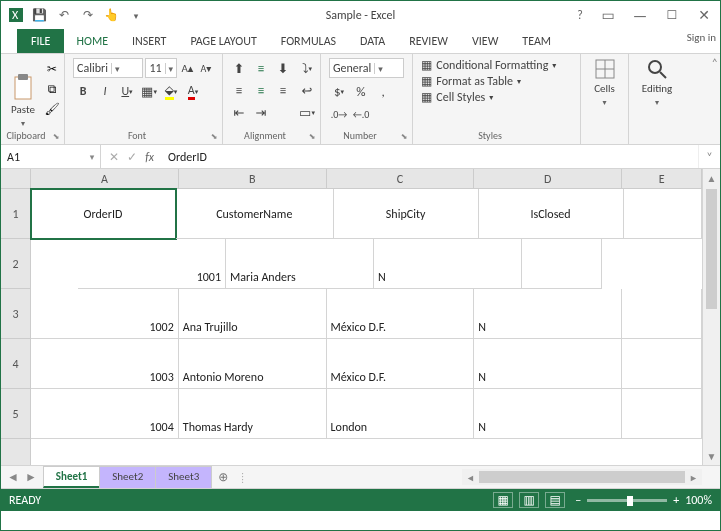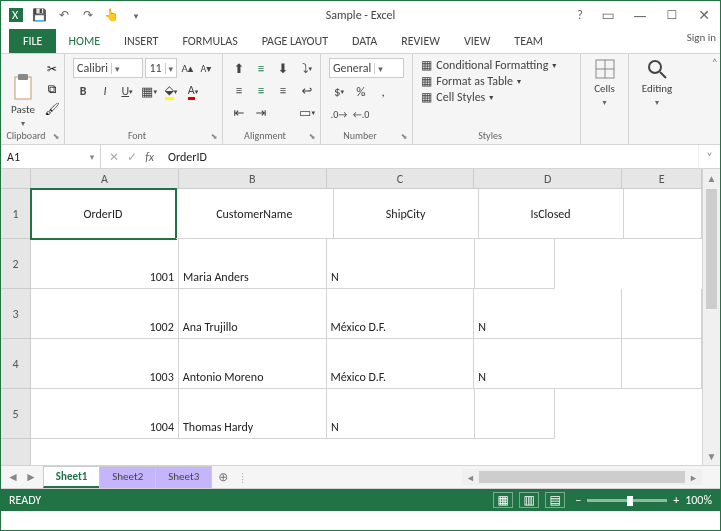--- a/index.html
+++ b/index.html
@@ -5,21 +5,21 @@
 *{box-sizing:border-box;margin:0;padding:0;font-family:'Segoe UI',Calibri,sans-serif;font-size:12px;user-select:none}
 body{width:721px;height:531px;overflow:hidden;background:#fff;border:1px solid #217346;position:relative}
 .titlebar{height:28px;background:#fff;display:flex;align-items:center;position:relative}
 .qat{display:flex;align-items:center;padding-left:4px;gap:2px}
 .qat-item{width:22px;height:22px;display:flex;align-items:center;justify-content:center;color:#666}
 .title{position:absolute;left:50%;transform:translateX(-50%);display:flex;align-items:center;gap:6px;color:#444}
 .winbtns{position:absolute;right:0;display:flex;align-items:center;height:100%}
 .winbtn{width:32px;height:22px;display:flex;align-items:center;justify-content:center;color:#666}
 .help{width:24px}
 .signin{position:absolute;right:4px;top:30px;font-size:11px;color:#595959}
-.ribbon-tabs{height:24px;display:flex;align-items:flex-start;padding-left:8px}
+.ribbon-tabs{height:24px;display:flex;align-items:flex-start;padding-left:16px}
 .file-tab{background:#217346;color:#fff;padding:4px 14px;font-size:12px;height:24px;display:flex;align-items:center}
 .tab{padding:4px 12px;color:#444;font-size:12px;height:24px;display:flex;align-items:center;cursor:pointer}
 .tab.active{color:#217346;border-bottom:0}
 .ribbon{height:92px;background:#f5f5f5;border-top:1px solid #d4d4d4;border-bottom:1px solid #d4d4d4;display:flex;position:relative}
 .group{border-right:1px solid #d4d4d4;padding:2px 4px 0;display:flex;flex-direction:column;position:relative}
 .group-label{font-size:10px;color:#666;text-align:center;padding:1px 0;position:absolute;bottom:1px;left:0;right:13px}
 .launcher{position:absolute;bottom:2px;right:2px;width:12px;height:12px;display:flex;align-items:center;justify-content:center}
 .launcher::after{content:'⬊';font-size:8px;color:#888}
 .grp-body{display:flex;flex:1}
 .big-btn{display:flex;flex-direction:column;align-items:center;justify-content:center;padding:2px 6px;gap:2px}
@@ -102,22 +102,22 @@
     <div class="winbtn">☐</div>
     <div class="winbtn" style="font-size:14px">✕</div>
   </div>
 </div>
 <div class="signin">Sign in</div>
 
 <div class="ribbon-tabs">
   <div class="file-tab">FILE</div>
   <div class="tab active">HOME</div>
   <div class="tab">INSERT</div>
+  <div class="tab">PAGE LAYOUT</div>
   <div class="tab">FORMULAS</div>
-  <div class="tab">PAGE LAYOUT</div>
   <div class="tab">DATA</div>
   <div class="tab">REVIEW</div>
   <div class="tab">VIEW</div>
   <div class="tab">TEAM</div>
 </div>
 
 <div class="ribbon" style="border-top:1px solid #d4d4d4">
 
   <div class="group" style="width:64px">
     <div class="grp-body">
@@ -308,21 +308,21 @@
       <div class="rh" style="height: 50px;">5</div>
     </div>
   <div class="cells" id="cells">
       <div class="crow" style="height: 50px;">
         <div class="cell center selected" style="width: 148px; height: 100%; align-items: center;">OrderID</div>
         <div class="cell center" style="width: 161px; height: 100%; align-items: center;">CustomerName</div>
         <div class="cell center" style="width: 148px; height: 100%; align-items: center;">ShipCity</div>
         <div class="cell center" style="width: 148px; height: 100%; align-items: center;">IsClosed</div>
         <div class="cell center" style="width: 80px; height: 100%; align-items: center;"></div>
       </div>
-      <div class="crow" style="height: 50px;">
+      <div class="crow" style="height: 50px; margin-left: 47px;">
         <div class="cell right" style="width: 148px; height: 100%; align-items: flex-end; padding-bottom: 4px;">1001</div>
         <div class="cell" style="width: 148px; height: 100%; align-items: flex-end; padding-bottom: 4px;">Maria Anders</div>
         <div class="cell" style="width: 148px; height: 100%; align-items: flex-end; padding-bottom: 4px;">N</div>
         <div class="cell" style="width: 80px; height: 100%; align-items: flex-end; padding-bottom: 4px;"></div>
       </div>
       <div class="crow" style="height: 50px; justify-content: space-between;">
         <div class="cell right" style="width: 148px; height: 100%; align-items: flex-end; padding-bottom: 4px;">1002</div>
         <div class="cell" style="width: 148px; height: 100%; align-items: flex-end; padding-bottom: 4px;">Ana Trujillo</div>
         <div class="cell" style="width: 148px; height: 100%; align-items: flex-end; padding-bottom: 4px;">México D.F.</div>
         <div class="cell" style="width: 148px; height: 100%; align-items: flex-end; padding-bottom: 4px;">N</div>
@@ -331,20 +331,21 @@
       <div class="crow" style="height: 50px;">
         <div class="cell right" style="width: 148px; height: 100%; align-items: flex-end; padding-bottom: 4px;">1003</div>
         <div class="cell" style="width: 148px; height: 100%; align-items: flex-end; padding-bottom: 4px;">Antonio Moreno</div>
         <div class="cell" style="width: 148px; height: 100%; align-items: flex-end; padding-bottom: 4px;">México D.F.</div>
         <div class="cell" style="width: 148px; height: 100%; align-items: flex-end; padding-bottom: 4px;">N</div>
         <div class="cell" style="width: 80px; height: 100%; align-items: flex-end; padding-bottom: 4px;"></div>
       </div>
       <div class="crow" style="height: 50px;">
         <div class="cell right" style="width: 148px; height: 100%; align-items: flex-end; padding-bottom: 4px;">1004</div>
         <div class="cell" style="width: 148px; height: 100%; align-items: flex-end; padding-bottom: 4px;">Thomas Hardy</div>
+        <div class="cell" style="width: 148px; height: 100%; align-items: flex-end; padding-bottom: 4px;">London</div>
         <div class="cell" style="width: 148px; height: 100%; align-items: flex-end; padding-bottom: 4px;">N</div>
         <div class="cell" style="width: 80px; height: 100%; align-items: flex-end; padding-bottom: 4px;"></div>
       </div>
     </div>
   <div class="vscroll">
     <div class="vsup">▲</div>
     <div class="vthumb"></div>
     <div class="vsup" style="position:absolute;bottom:0">▼</div>
   </div>
 </div>

